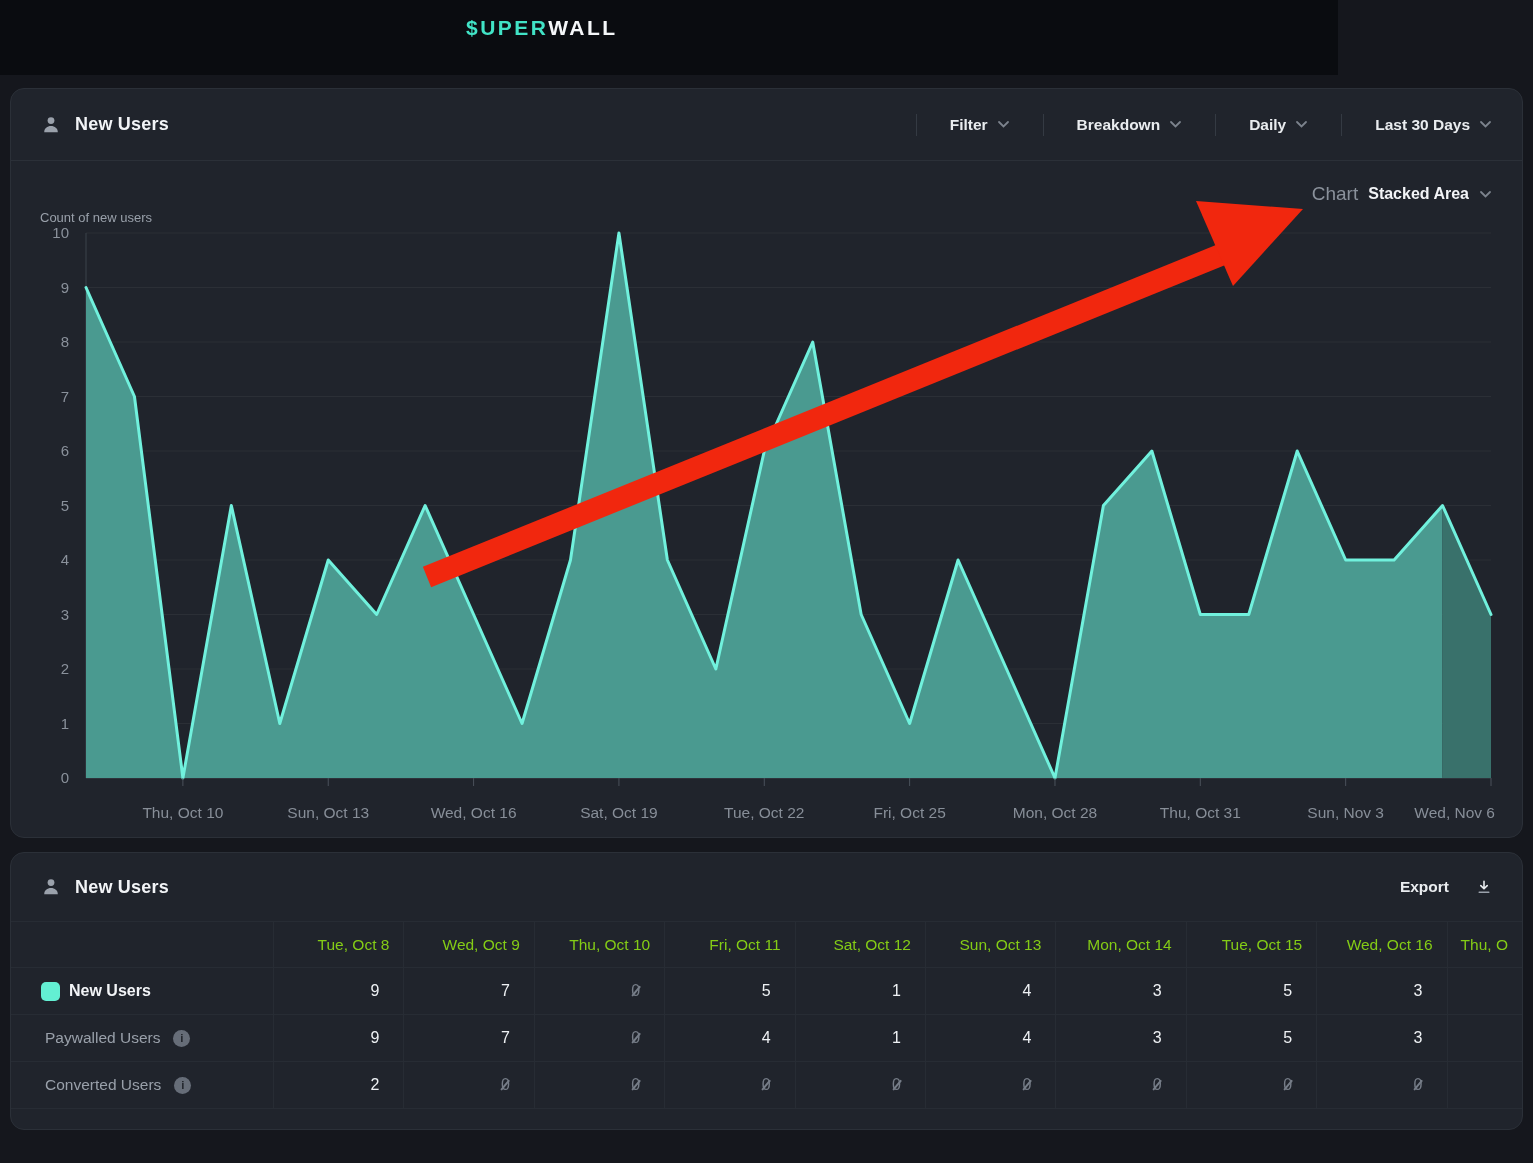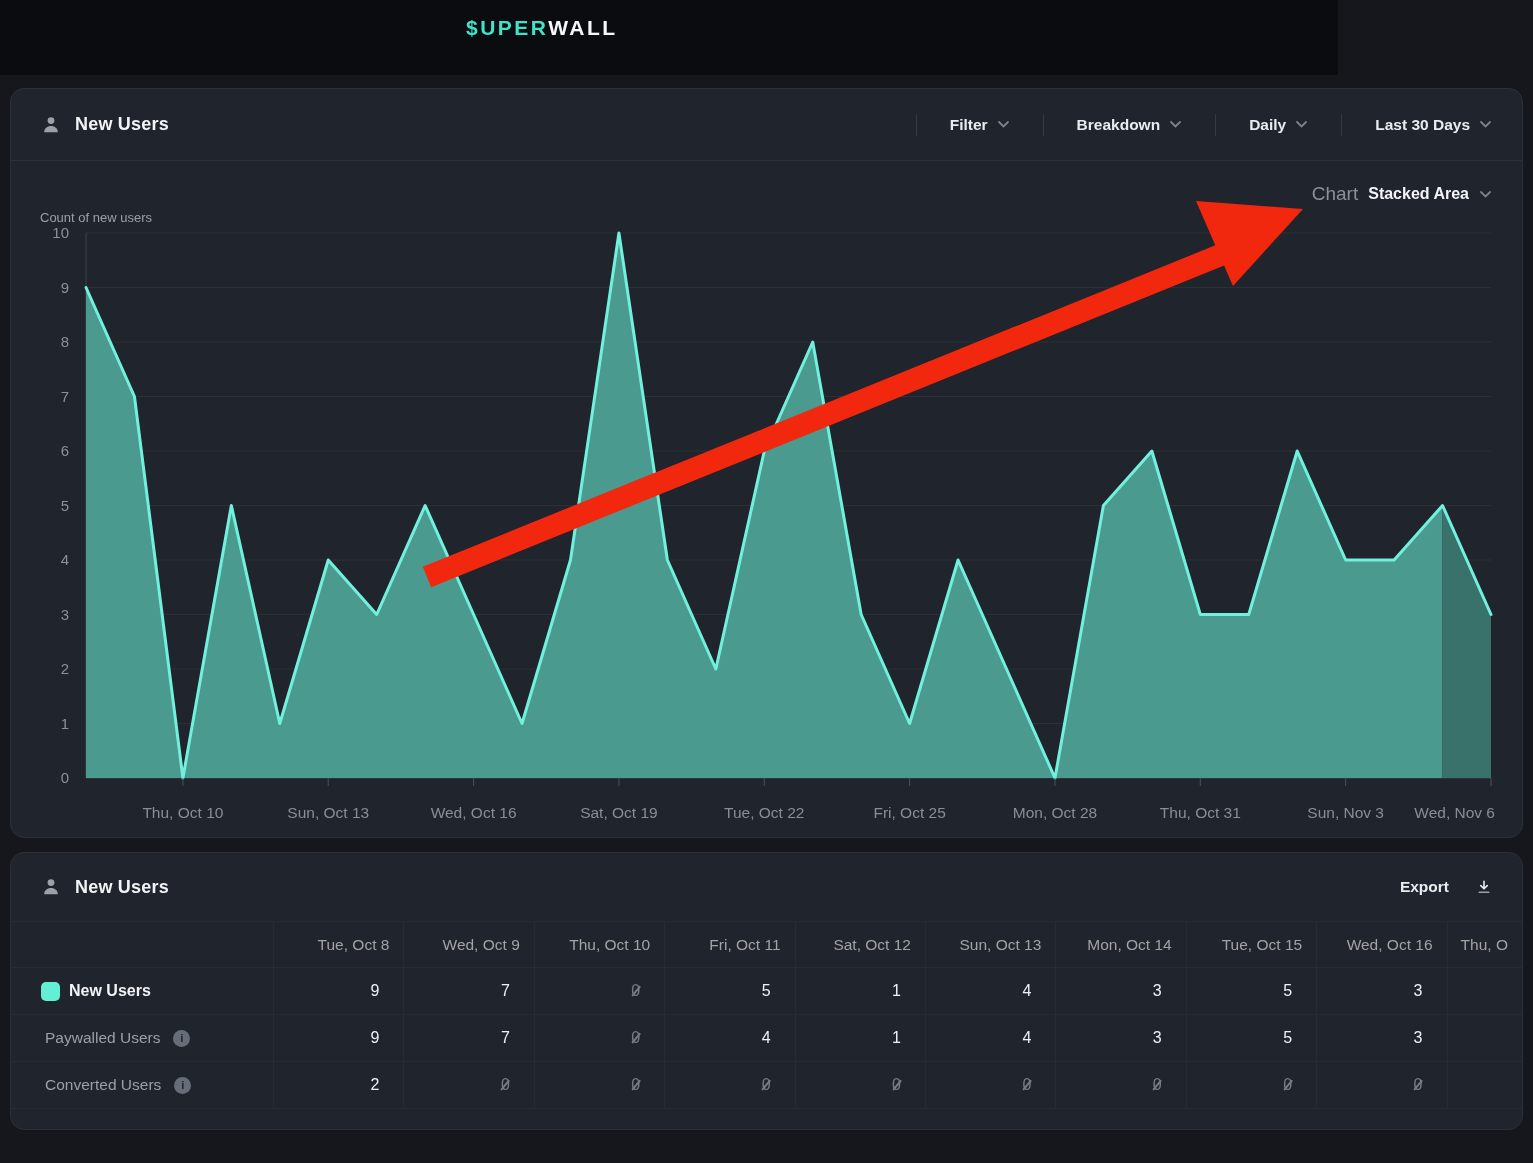--- a/index.html
+++ b/index.html
@@ -61,21 +61,21 @@
   
   .export-btn{margin-left:auto;display:flex;align-items:center;gap:27px;background:none;border:0;padding:0;
               color:#E9ECEF;font-size:15.5px;font-weight:600;font-family:inherit;cursor:pointer;}
   
   #table-grid{
     display:grid;
     grid-template-columns:262px repeat(9,130.4px) 1fr;
     border-top:1px solid var(--grid-border);
   }
   .th{height:46px;display:flex;align-items:center;justify-content:flex-end;
-      padding-right:14px;color:#a3a3a3;font-size:15.5px;border-bottom:1px solid var(--grid-border);
+      padding-right:14px;color:#84cc16;font-size:15.5px;border-bottom:1px solid var(--grid-border);
       white-space:nowrap;overflow:hidden;}
   .th.corner{justify-content:flex-start;}
   .td{height:47px;display:flex;align-items:center;justify-content:flex-end;
       padding-right:24px;font-size:16px;color:#EEF1F4;border-bottom:1px solid var(--grid-border);}
   .bl{border-left:1px solid var(--grid-border);}
   .tl{height:47px;display:flex;align-items:center;border-bottom:1px solid var(--grid-border);
       padding-left:34px;font-size:15.5px;color:var(--text-dim);}
   .tl.first{padding-left:30px;color:var(--text-bright);font-weight:600;font-size:16px;}
   .swatch{width:19px;height:19px;border-radius:5px;background:var(--teal-swatch,#63EFD3);margin-right:9px;flex:0 0 auto;}
   .info-icon{width:17px;height:17px;border-radius:50%;background:#666D78;color:#23262D;

